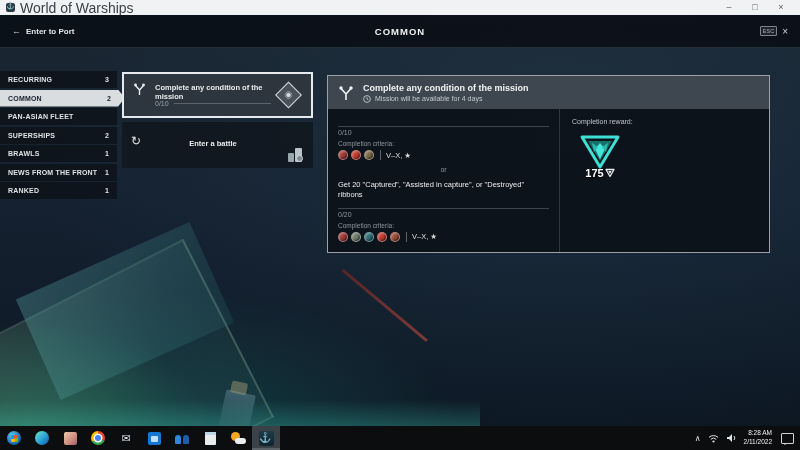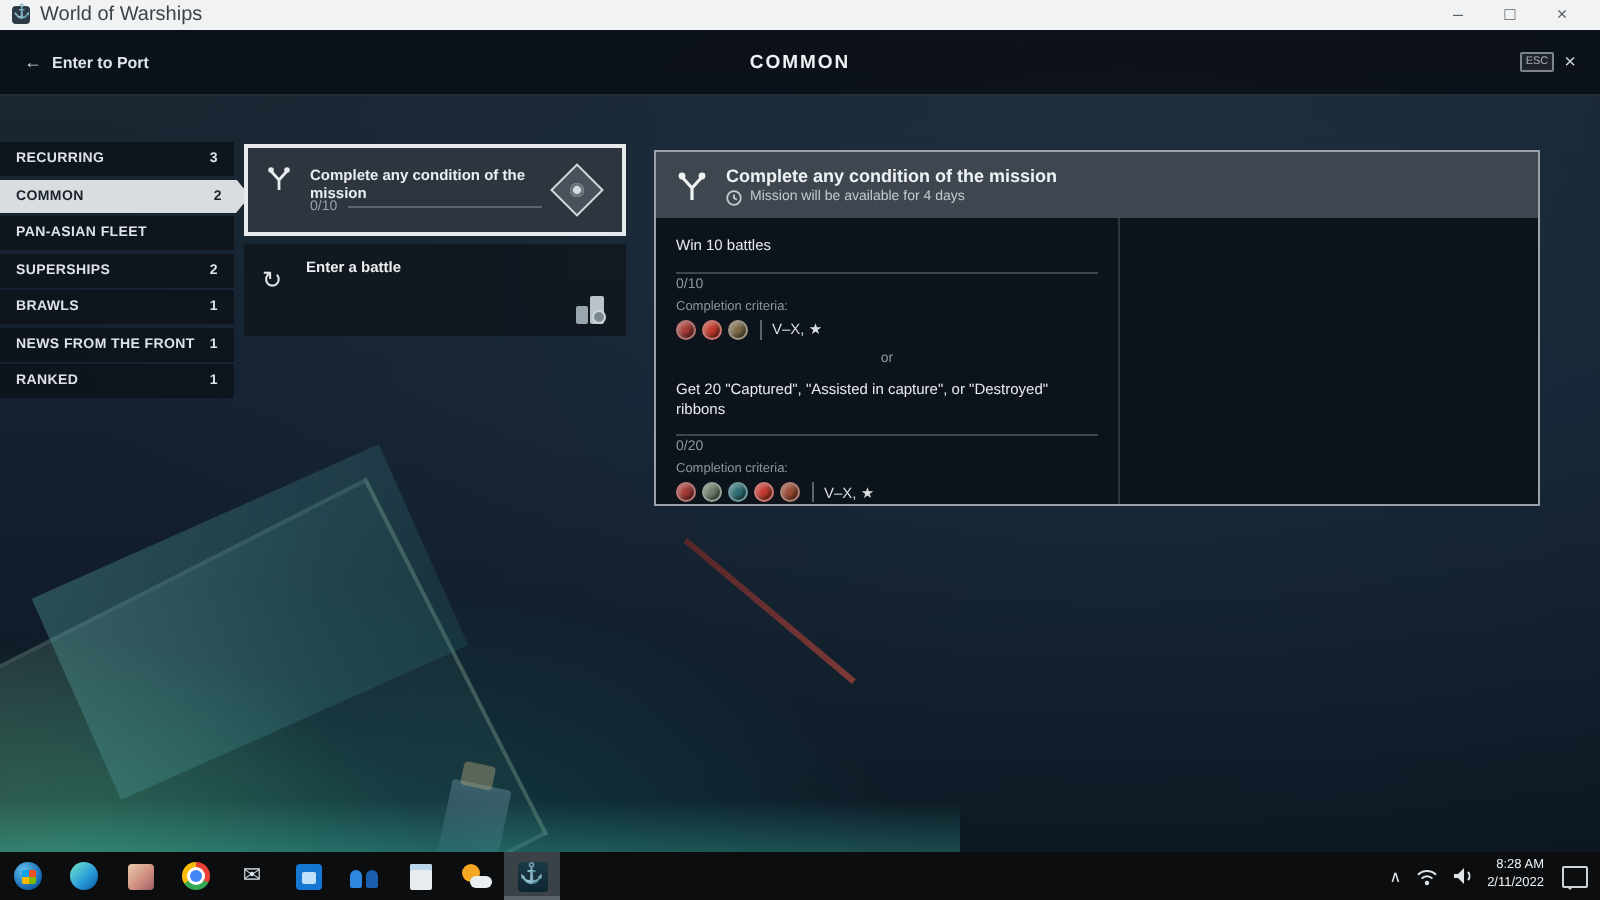--- a/index.html
+++ b/index.html
@@ -4,21 +4,21 @@
 <style>
   * { margin:0; padding:0; box-sizing:border-box; }
   body { font-family:"Liberation Sans", sans-serif; background:#000; }
   #app { position:relative; width:800px; height:450px; overflow:hidden; background:#0c161f; }
 
   
   .titlebar { position:absolute; top:0; left:0; right:0; height:15px; background:#f1f2f3;
     display:flex; align-items:center; padding:0 6px; gap:5px; }
   .app-ico { width:9px; height:9px; background:#2b3a45; border-radius:2px; position:relative; }
   .app-ico::after { content:"⚓"; position:absolute; left:0.5px; top:-1.5px; font-size:7px; color:#cfe3e6; }
-  .win-title { font-size:10px; color:#3c4247; }
+  .win-title { font-size:14px; color:#3c4247; }
   .win-controls { margin-left:auto; display:flex; gap:0; }
   .win-btn { width:26px; text-align:center; font-size:9px; color:#5a5f63; line-height:15px; }
 
   
   .game { position:absolute; top:15px; left:0; right:0; bottom:24px; overflow:hidden;
     background:
       radial-gradient(ellipse 260px 160px at 4% 102%, rgba(64,220,140,0.30), transparent 70%),
       radial-gradient(ellipse 420px 240px at 22% 108%, rgba(32,150,140,0.35), transparent 70%),
       radial-gradient(ellipse 700px 420px at 70% 30%, rgba(44,74,96,0.30), transparent 75%),
       linear-gradient(180deg, #1a2631 0%, #152130 45%, #0c1722 100%);
@@ -230,21 +230,21 @@
         </div>
         <div class="m-title">Complete any condition of the mission</div>
         <div class="m-prog-row">
           <span class="m-prog">0/10</span>
           <span class="m-track"></span>
         </div>
         <div class="diamond"></div>
       </div>
       <div class="m-card">
         <div class="m-ico"><span class="repeat-glyph">↻</span></div>
-        <div class="m-title" style="top:7px;">Enter a battle</div>
+        <div class="m-title" style="top:17px;text-align:center;">Enter a battle</div>
         <div class="res-ico">
           <span class="bar1"></span>
             <span class="bar2"></span>
         </div>
       </div>
     </div>
 
     <div class="detail">
       <div class="detail-header">
         <div>
@@ -262,21 +262,20 @@
                   <circle cx="4" cy="4" r="3.4" stroke="#c3cad0" stroke-width="0.9" fill="none"></circle>
                   <path d="M4 2.2 V4 L5.4 4.8" stroke="#c3cad0" stroke-width="0.9" fill="none"></path>
                 </svg>
             </span>
             <span>Mission will be available for 4 days</span>
           </div>
         </div>
       </div>
       <div class="detail-body">
         <div class="cond-col">
-          <div class="cond-title">Win 10 battles</div>
           <div class="track"></div>
           <div class="prog">0/10</div>
           <div class="crit-label">Completion criteria:</div>
           <div class="crit-row">
             <span style="display:flex;">
                 <span class="flag-dot" style="background: rgb(163, 58, 53);"></span>
                 <span class="flag-dot" style="background: rgb(196, 57, 45);"></span>
                 <span class="flag-dot" style="background: rgb(125, 106, 74);"></span>
               </span>
             <span class="tier-sep"></span>
@@ -292,20 +291,41 @@
                 <span class="flag-dot" style="background: rgb(163, 58, 53);"></span>
                 <span class="flag-dot" style="background: rgb(111, 125, 106);"></span>
                 <span class="flag-dot" style="background: rgb(47, 111, 116);"></span>
                 <span class="flag-dot" style="background: rgb(196, 57, 45);"></span>
                 <span class="flag-dot" style="background: rgb(154, 74, 51);"></span>
               </span>
             <span class="tier-sep"></span>
             <span class="tier">V–X, ★</span>
           </div>
         </div>
+        <div class="reward-col">
+          <div class="reward-label">Completion reward:</div>
+          <div class="reward-big">
+            <svg width="44" height="40" viewBox="0 0 44 40">
+              <polygon points="4,4 40,4 22,34" fill="none" stroke="#3ce0d4" stroke-width="3" stroke-linejoin="round"></polygon>
+              <polygon points="10,8 34,8 22,28" fill="#17706c"></polygon>
+              <path d="M22 10 L27 16 L22 26 L17 16 Z" fill="#45e6da"></path>
+              <path d="M14 10 L20 14 L16 19 Z" fill="#2bb8ae"></path>
+              <path d="M30 10 L24 14 L28 19 Z" fill="#2bb8ae"></path>
+            </svg>
+            <div class="reward-amount">
+              <span>175</span>
+              <span>
+                <svg width="10" height="10" viewBox="0 0 10 10">
+                    <polygon points="1,1.5 9,1.5 5,8.5" fill="none" stroke="#e8edef" stroke-width="1.3" stroke-linejoin="round"></polygon>
+                    <polygon points="3.4,3 6.6,3 5,6" fill="#e8edef"></polygon>
+                  </svg>
+              </span>
+            </div>
+          </div>
+        </div>
       </div>
     </div>
   </div>
 
   <div class="taskbar">
     <div class="tb-item">
         <span class="ico-start"></span>
       </div>
     <div class="tb-item">
         <span class="ico-edge"></span>

